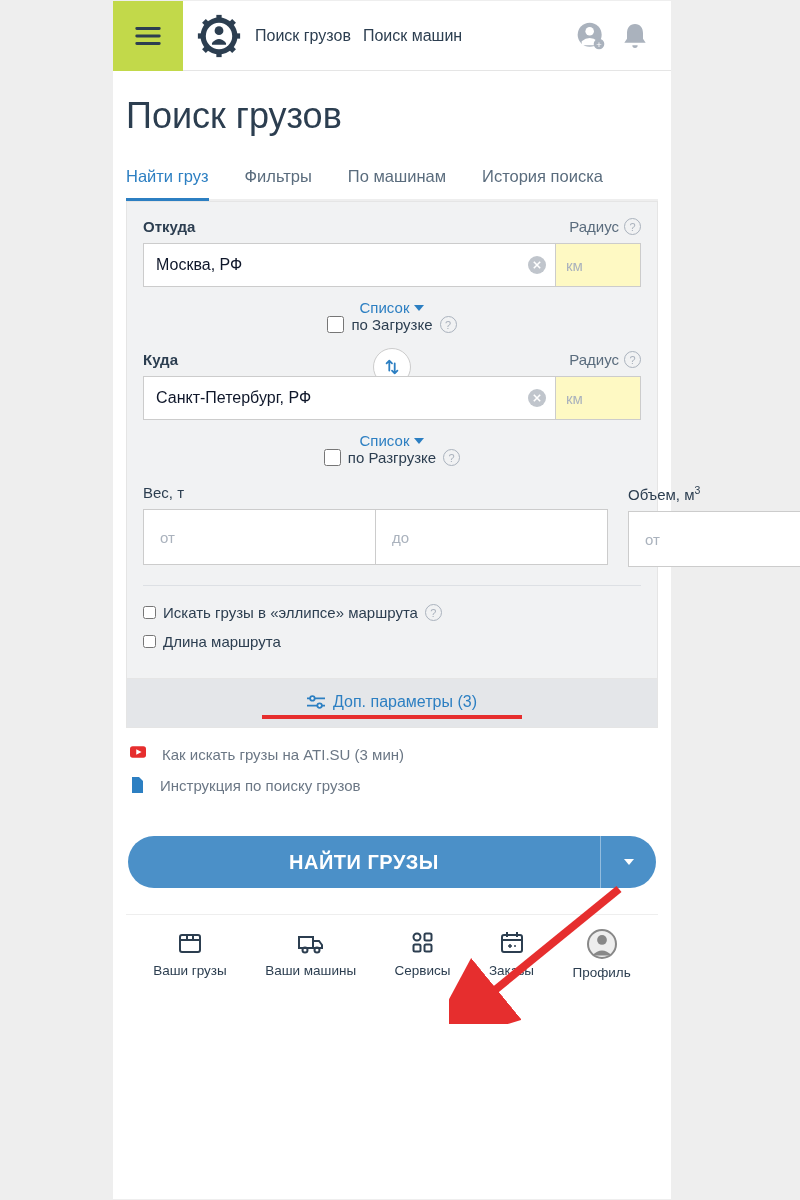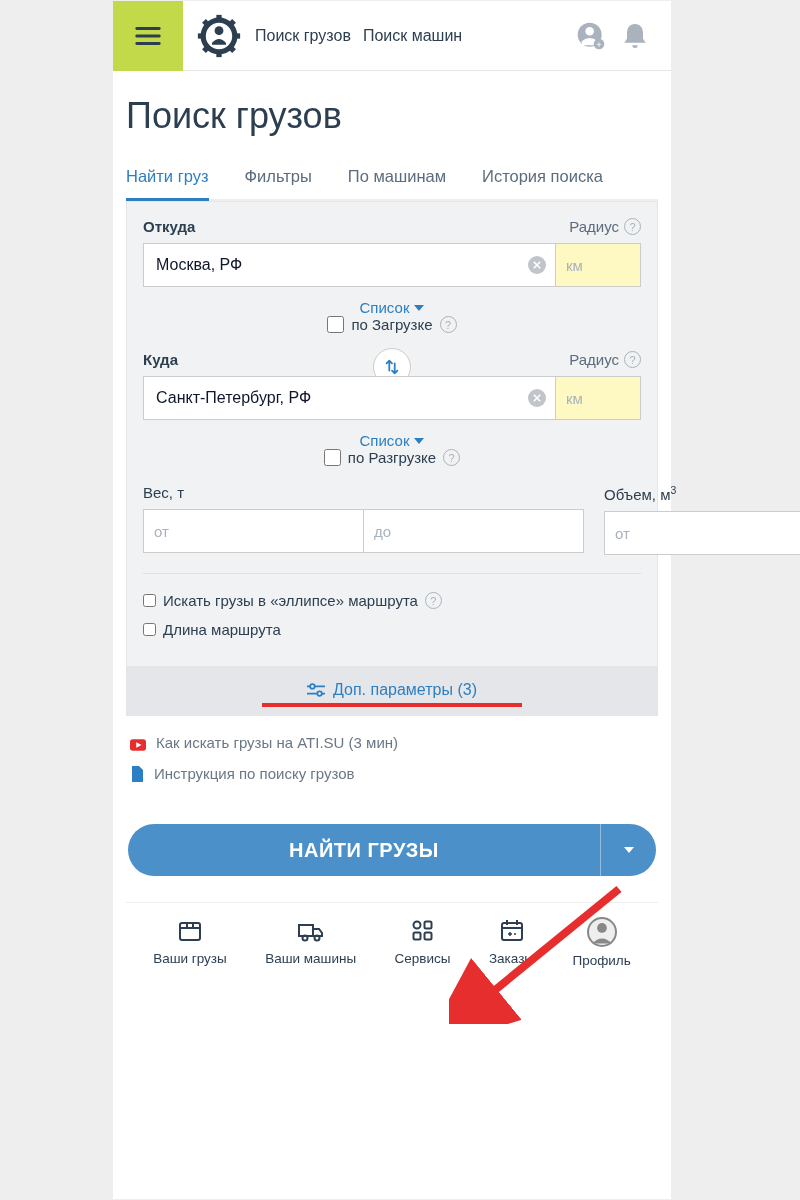--- a/index.html
+++ b/index.html
@@ -39,33 +39,33 @@
 .radius-input { width:85px; height:44px; border:1px solid #ccc; border-left:none; padding:0 10px; font-size:15px; background:#fef9c3; color:#888; }
 .under-row { display:flex; justify-content:space-between; align-items:center; margin:12px 0 18px;flex-direction:column; }
 .link { color:#2c7fc2; font-size:15px; display:flex; align-items:center; gap:5px; cursor:pointer; }
 .chk { display:flex; align-items:center; gap:7px; font-size:15px; color:#2c3e50; cursor:pointer; }
 .chk input { width:17px; height:17px; cursor:pointer; }
 .swap-btn { position:absolute; left:50%; transform:translateX(-50%); width:38px; height:38px; border:1px solid #ccc; border-radius:50%; background:#fff; display:flex; align-items:center; justify-content:center; cursor:pointer; top:146px; }
 .dim-row { display:flex; gap:20px; margin-top:4px; }
 .dim-col { flex:1; }
 .dim-label { font-size:15px; color:#2c3e50; margin-bottom:8px; }
 .dim-inputs { display:flex; }
-.dim-inputs input { flex:1; height:44px; border:1px solid #ccc; padding:0 10px; font-size:15px; background:#fff; }
+.dim-inputs input { flex:1; height:56px; border:1px solid #ccc; padding:0 16px; font-size:15px; background:#fff; }
 .dim-inputs input:first-child { border-right:none; }
 .hr { border:none; border-top:1px solid #dde0e4; margin:18px 0; }
 .chk-row { display:flex; align-items:center; gap:7px; font-size:15px; color:#2c3e50; margin-bottom:12px; cursor:pointer; }
 
 
 .extra-bar { background:#e4e6e9; border:1px solid #e5e5e5; border-top:none; padding:14px; text-align:center; position:relative; }
 .extra-link { color:#2c7fc2; font-size:16px; display:inline-flex; align-items:center; gap:8px; cursor:pointer; }
 .underline-red { position:absolute; bottom:8px; left:50%; transform:translateX(-50%); width:260px; height:4px; background:#e62e2e; }
 
 
 .help-links { padding:18px 4px 10px; }
-.help-link { display:flex; align-items:flex-end; gap:10px; color:#6b7785; font-size:15px; margin-bottom:14px; cursor:pointer; }
+.help-link { display:flex; align-items:flex-start; gap:16px; color:#6b7785; font-size:15px; margin-bottom:14px; cursor:pointer; }
 
 
 .search-row { display:flex; margin:18px 2px 0; }
 .search-btn { flex:1; background:#4b90c8; color:#fff; border:none; border-radius:28px 0 0 28px; height:52px; font-size:20px; font-weight:600; letter-spacing:0.5px; cursor:pointer; }
 .search-dd { width:56px; background:#4b90c8; border:none; border-left:1px solid rgba(255,255,255,0.4); border-radius:0 28px 28px 0; height:52px; display:flex; align-items:center; justify-content:center; cursor:pointer; }
 
 
 .bottom-nav { border-top:1px solid #eee; margin-top:26px; display:flex; justify-content:space-around; padding:14px 8px 16px; }
 .nav-item { display:flex; flex-direction:column; align-items:center; gap:6px; font-size:13.5px; color:#2c3e50; cursor:pointer; }
 .nav-item svg { width:28px; height:28px; }

